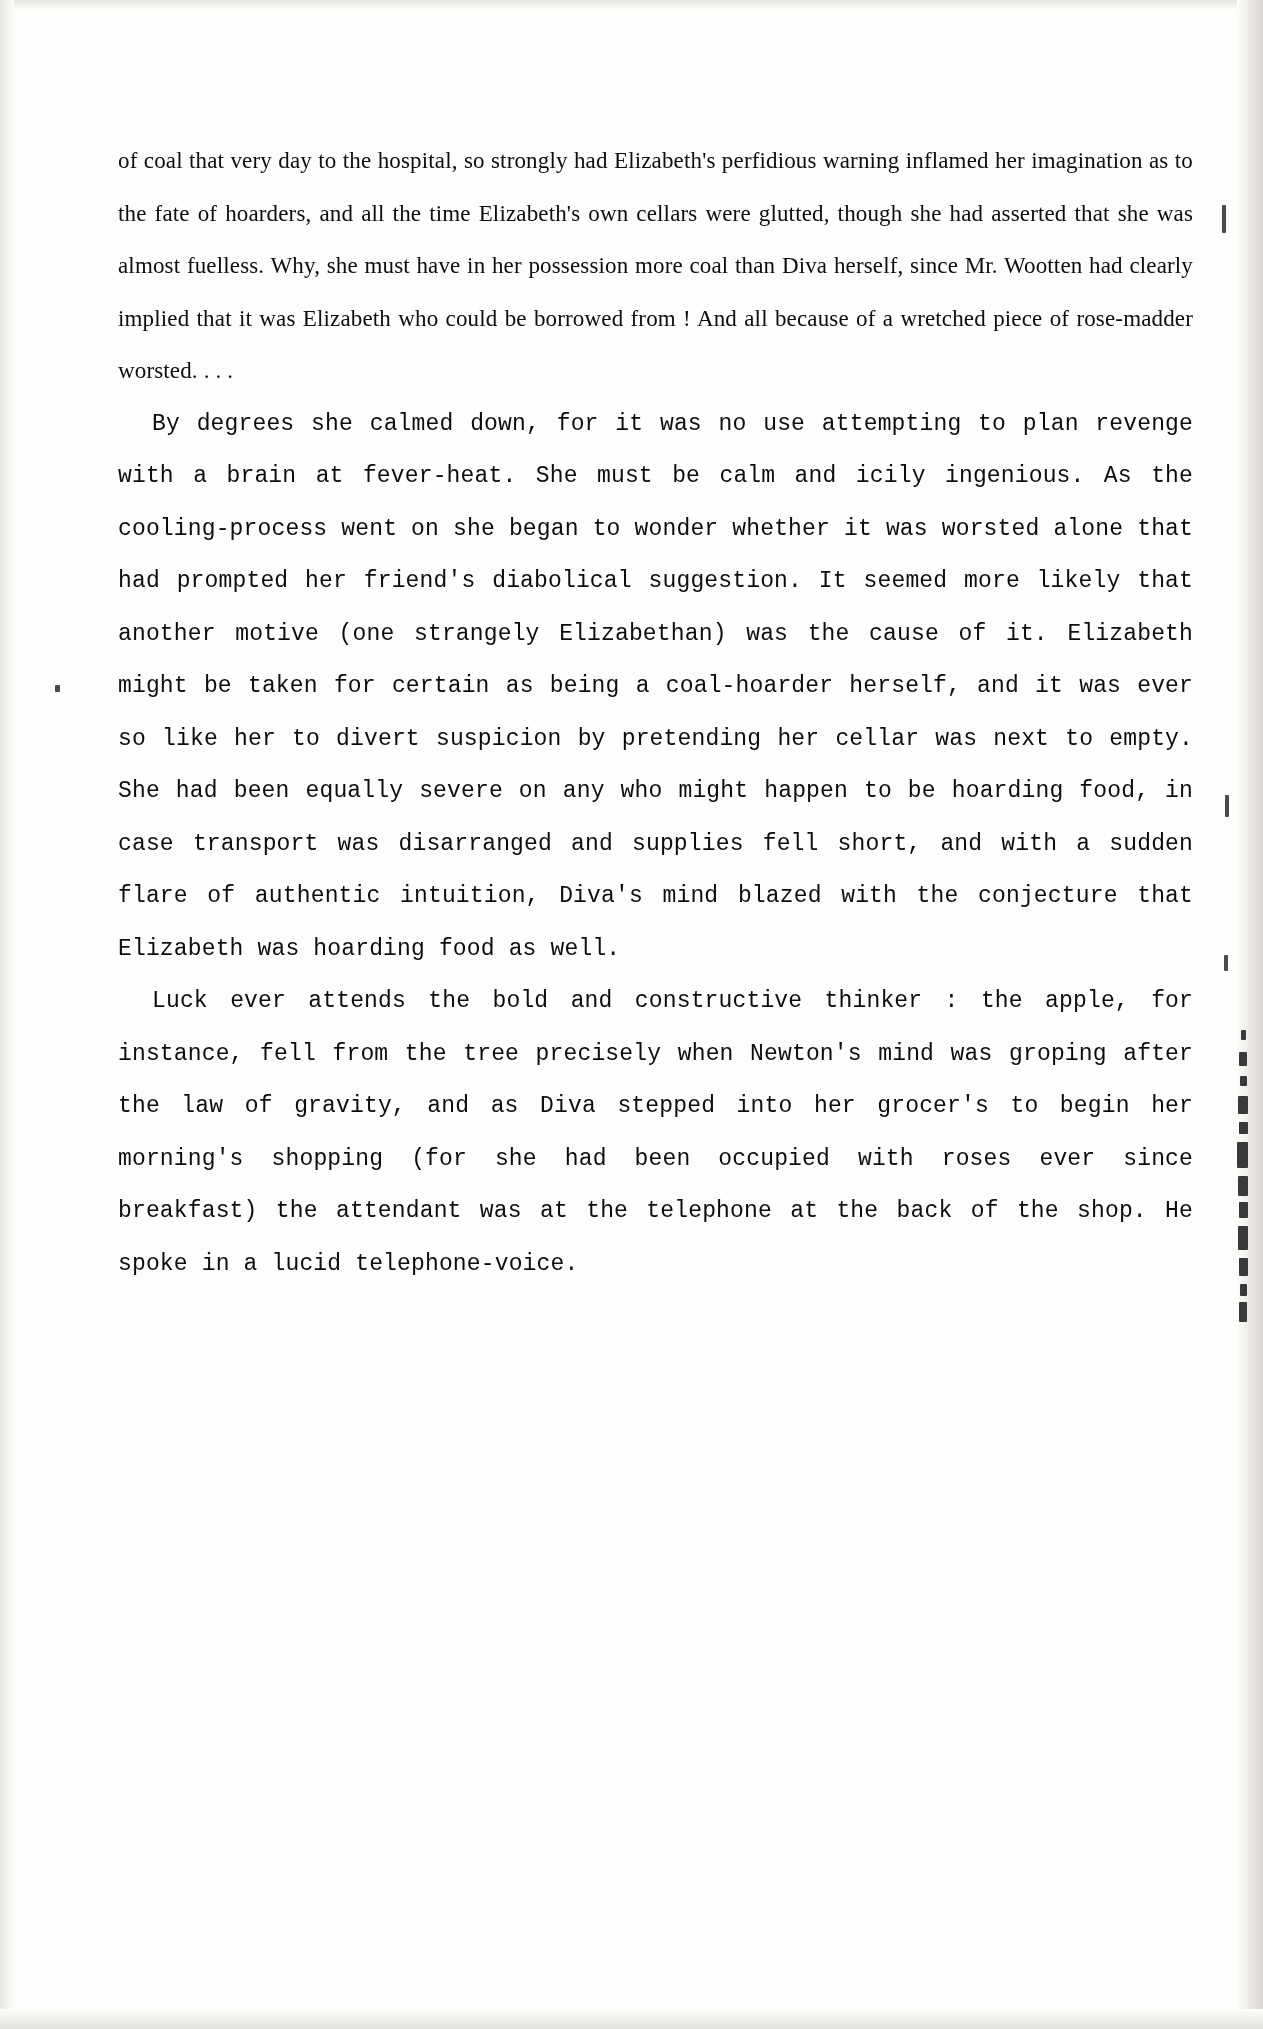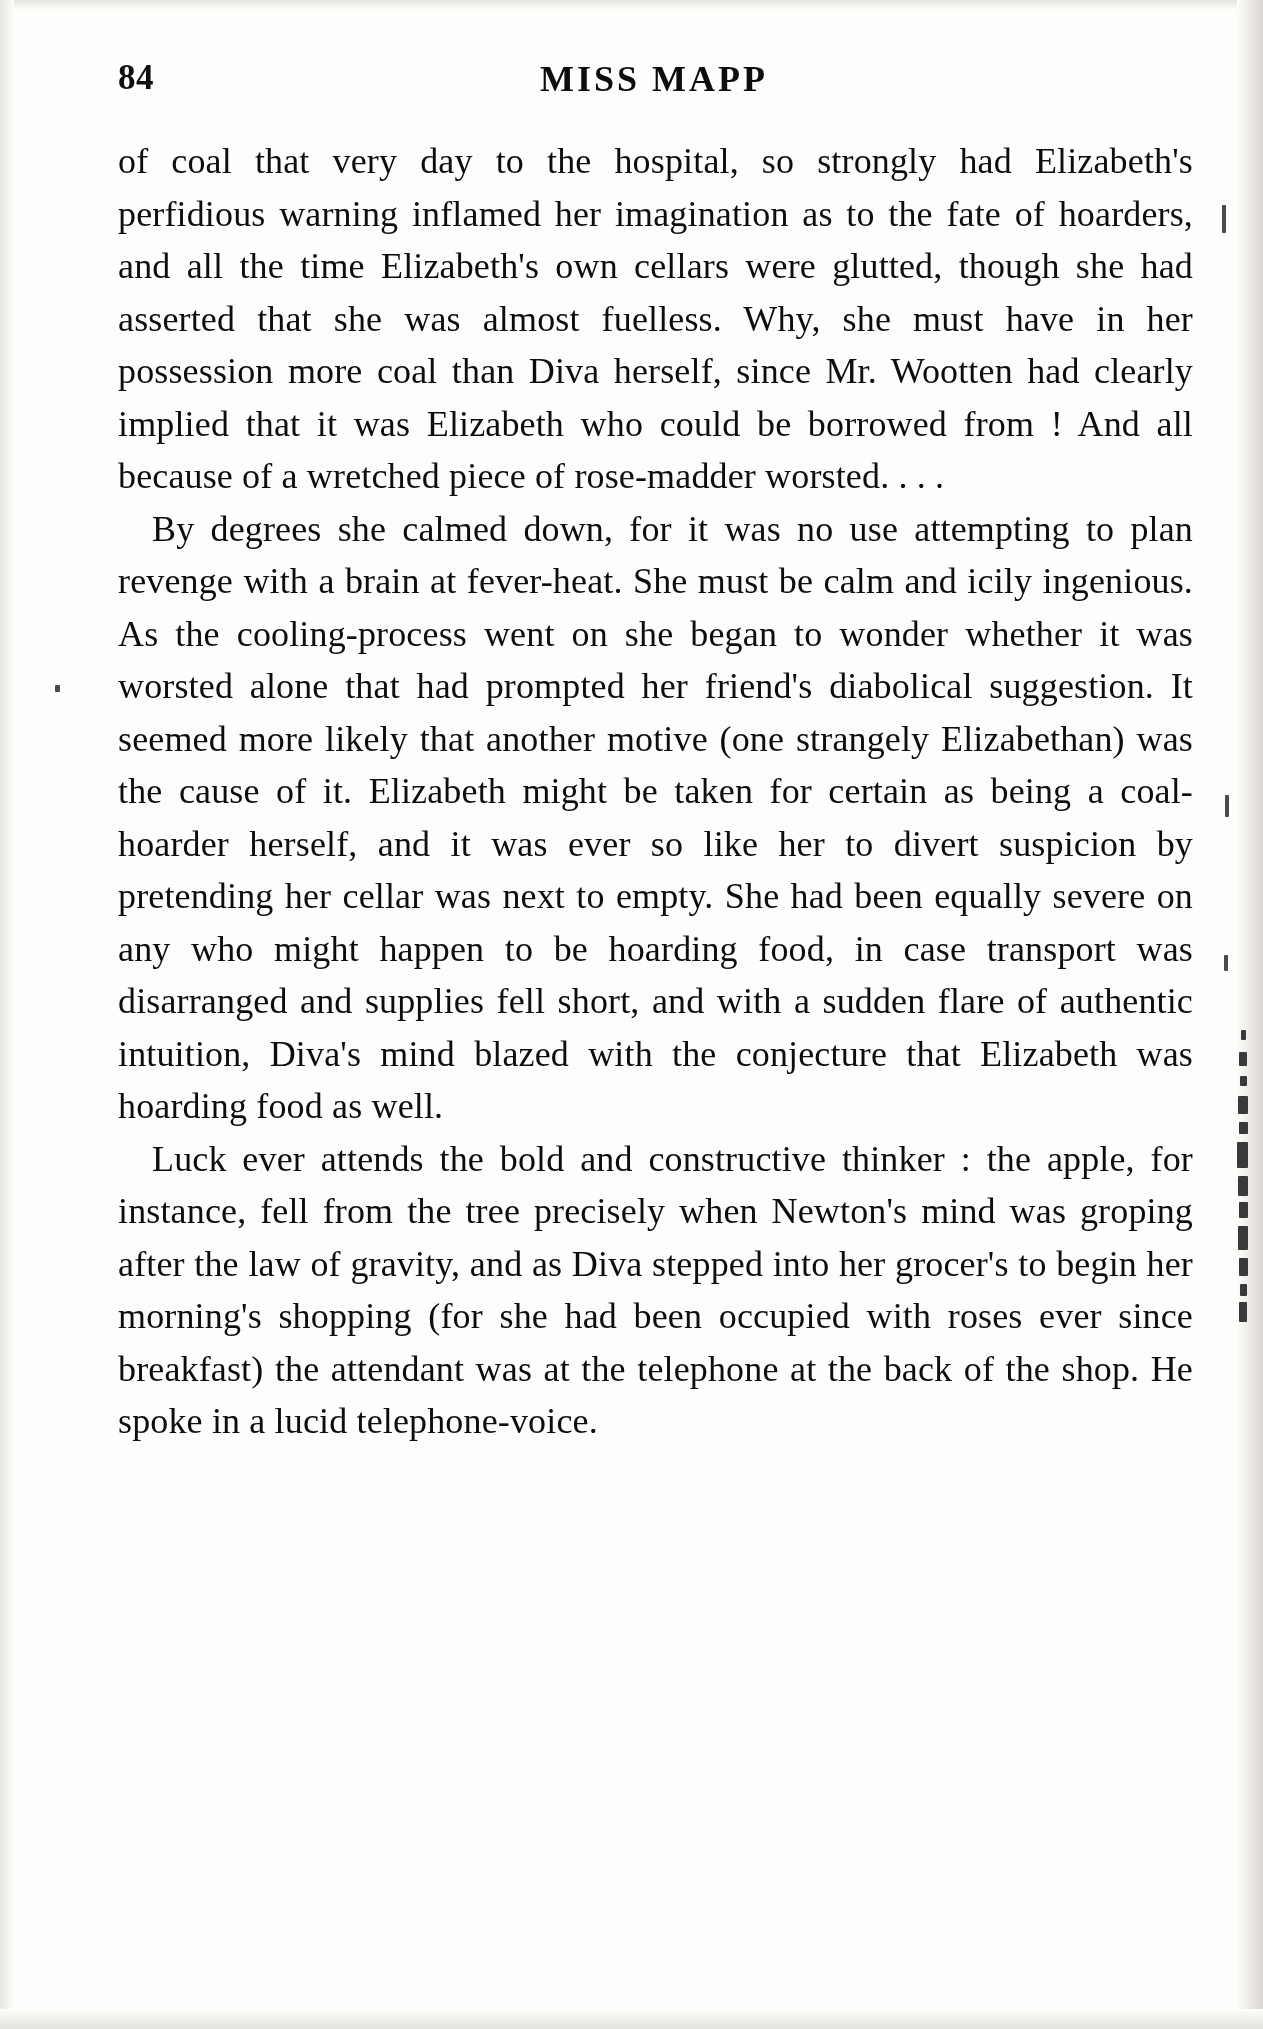--- a/index.html
+++ b/index.html
@@ -74,31 +74,32 @@
     letter-spacing: 3px;
   }
   .body-text {
     position: absolute;
     left: 118px;
     top: 135px;
     width: 1075px;
   }
   p {
     margin: 0;
-    font-size: 36px;
+    font-size: 23px;
     line-height: 52.5px;
     text-align: justify;
     text-justify: inter-word;
     letter-spacing: 0.15px;
   }
   p.indent {
     text-indent: 34px;
   }
   p + p {
     margin-top: 0px;
+    font-family: Liberation Mono, monospace;
   }
   
   .speck {
     position: absolute;
     background: #4a4a4a;
     border-radius: 1px;
   }
   .margin-marks {
     position: absolute;
     right: 12px;
@@ -116,24 +117,20 @@
 </head>
 <body>
 
 <div class="page">
 
   <div class="edge-top"></div>
   <div class="edge-left"></div>
   <div class="edge-right"></div>
   <div class="edge-bottom"></div>
 
-  <div class="header">
-    <span class="folio">84</span>
-    <span class="running-title">MISS MAPP</span>
-  </div>
 
   <div class="body-text">
     <p>of coal that very day to the hospital, so strongly had Elizabeth's perfidious warning inflamed her imagination as to the fate of hoarders, and all the time Elizabeth's own cellars were glutted, though she had asserted that she was almost fuelless.  Why, she must have in her possession more coal than Diva herself, since Mr. Wootten had clearly implied that it was Elizabeth who could be borrowed from ! And all because of a wretched piece of rose-madder worsted. . . .</p>
     <p class="indent">By degrees she calmed down, for it was no use attempting to plan revenge with a brain at fever-heat.  She must be calm and icily ingenious.  As the cooling-process went on she began to wonder whether it was worsted alone that had prompted her friend's diabolical suggestion.  It seemed more likely that another motive (one strangely Elizabethan) was the cause of it.  Elizabeth might be taken for certain as being a coal-hoarder herself, and it was ever so like her to divert suspicion by pretending her cellar was next to empty.  She had been equally severe on any who might happen to be hoarding food, in case transport was disarranged and supplies fell short, and with a sudden flare of authentic intuition, Diva's mind blazed with the conjecture that Elizabeth was hoarding food as well.</p>
     <p class="indent">Luck ever attends the bold and constructive thinker : the apple, for instance, fell from the tree precisely when Newton's mind was groping after the law of gravity, and as Diva stepped into her grocer's to begin her morning's shopping (for she had been occupied with roses ever since breakfast) the attendant was at the telephone at the back of the shop.  He spoke in a lucid telephone-voice.</p>
   </div>
 
   <span class="speck" style="left:55px; top:685px; width:5px; height:7px;"></span>
   <span class="speck" style="left:1222px; top:205px; width:4px; height:28px;"></span>
   <span class="speck" style="left:1225px; top:795px; width:4px; height:22px;"></span>

